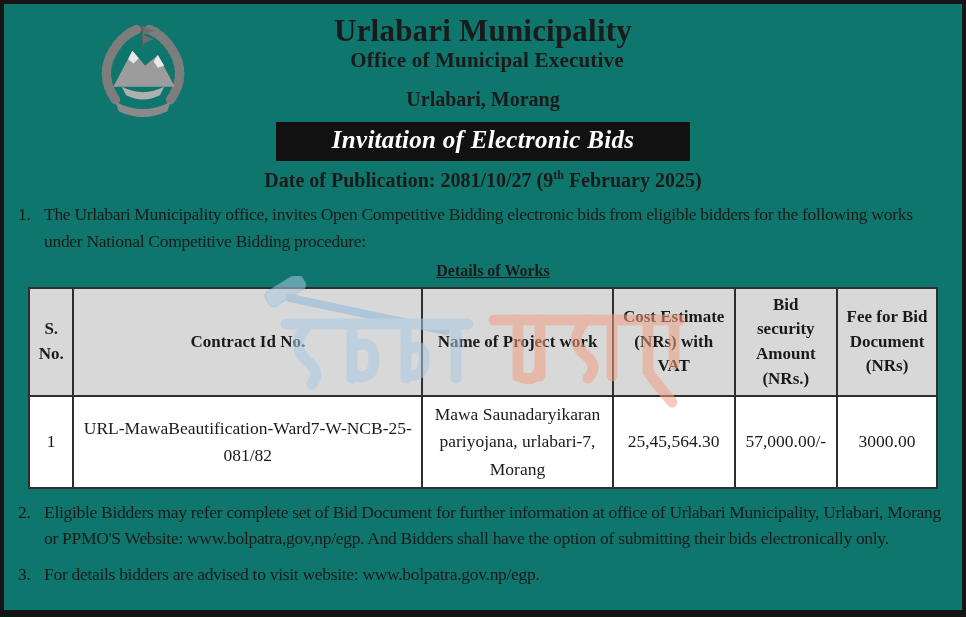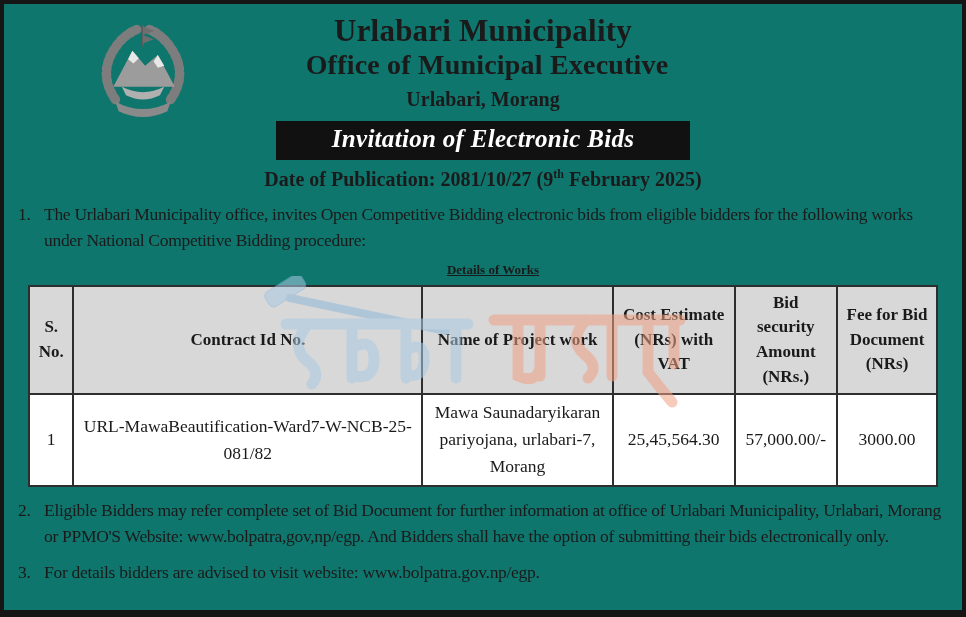--- a/index.html
+++ b/index.html
@@ -21,22 +21,22 @@
     position: absolute;
     left: 86px; top: 14px;
     width: 106px; height: 108px;
   }
   .header-block {
     text-align: center;
     padding-top: 10px;
     line-height: 1.12;
   }
   .title-main   { font-size: 31px; font-weight: bold; letter-spacing: 0.2px; }
-  .title-sub    { font-size: 28px; font-weight: bold; letter-spacing: 0.2px; padding-left: 8px; }
-  .title-loc    { font-size: 20px; font-weight: bold; margin-top: 8px; }
+  .title-sub    { font-size: 21px; font-weight: bold; letter-spacing: 0.2px; padding-left: 8px; }
+  .title-loc    { font-size: 20px; font-weight: bold; margin-top: 16px; }
   .title-prov   { font-size: 19px; font-weight: bold; margin-top: 3px; }
 
   
   .banner-wrap { text-align: center; margin-top: 11px; font-style: italic; }
   .banner {
     display: inline-block;
     background: #111111;
     color: #ffffff;
     font-size: 25px;
     font-weight: bold;
@@ -58,21 +58,21 @@
     font-size: 17.5px;
     letter-spacing: -0.3px;
     line-height: 1.5;
   }
   .para .num { width: 26px; flex: 0 0 26px; }
   .para .txt { flex: 1; }
 
   
   .details-heading {
     text-align: center;
-    font-size: 13px;
+    font-size: 16px;
     font-weight: bold;
     text-decoration: underline;
     margin-top: 8px;
     margin-left: 20px;
   }
 
   
   .works-table {
     width: 910px;
     margin: 7px auto 0 auto;

